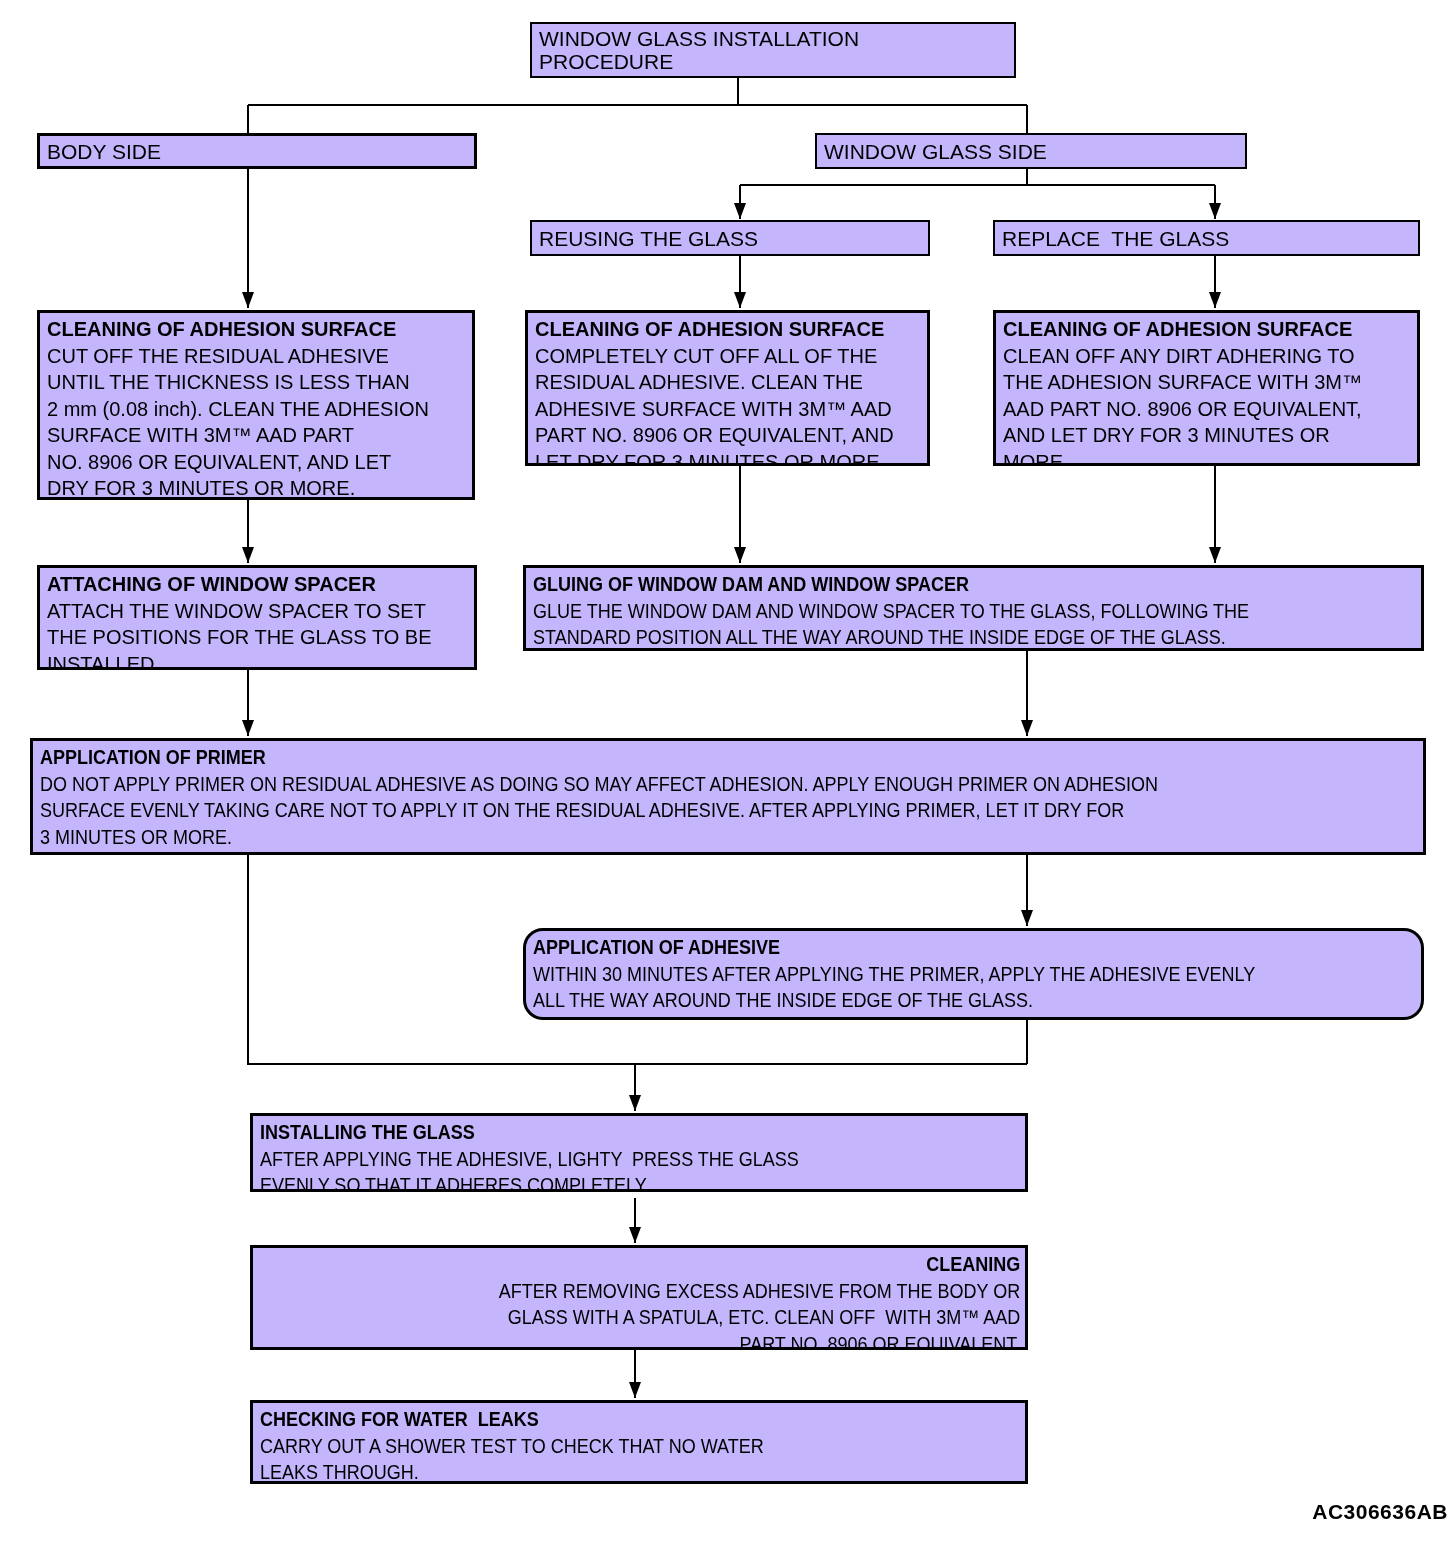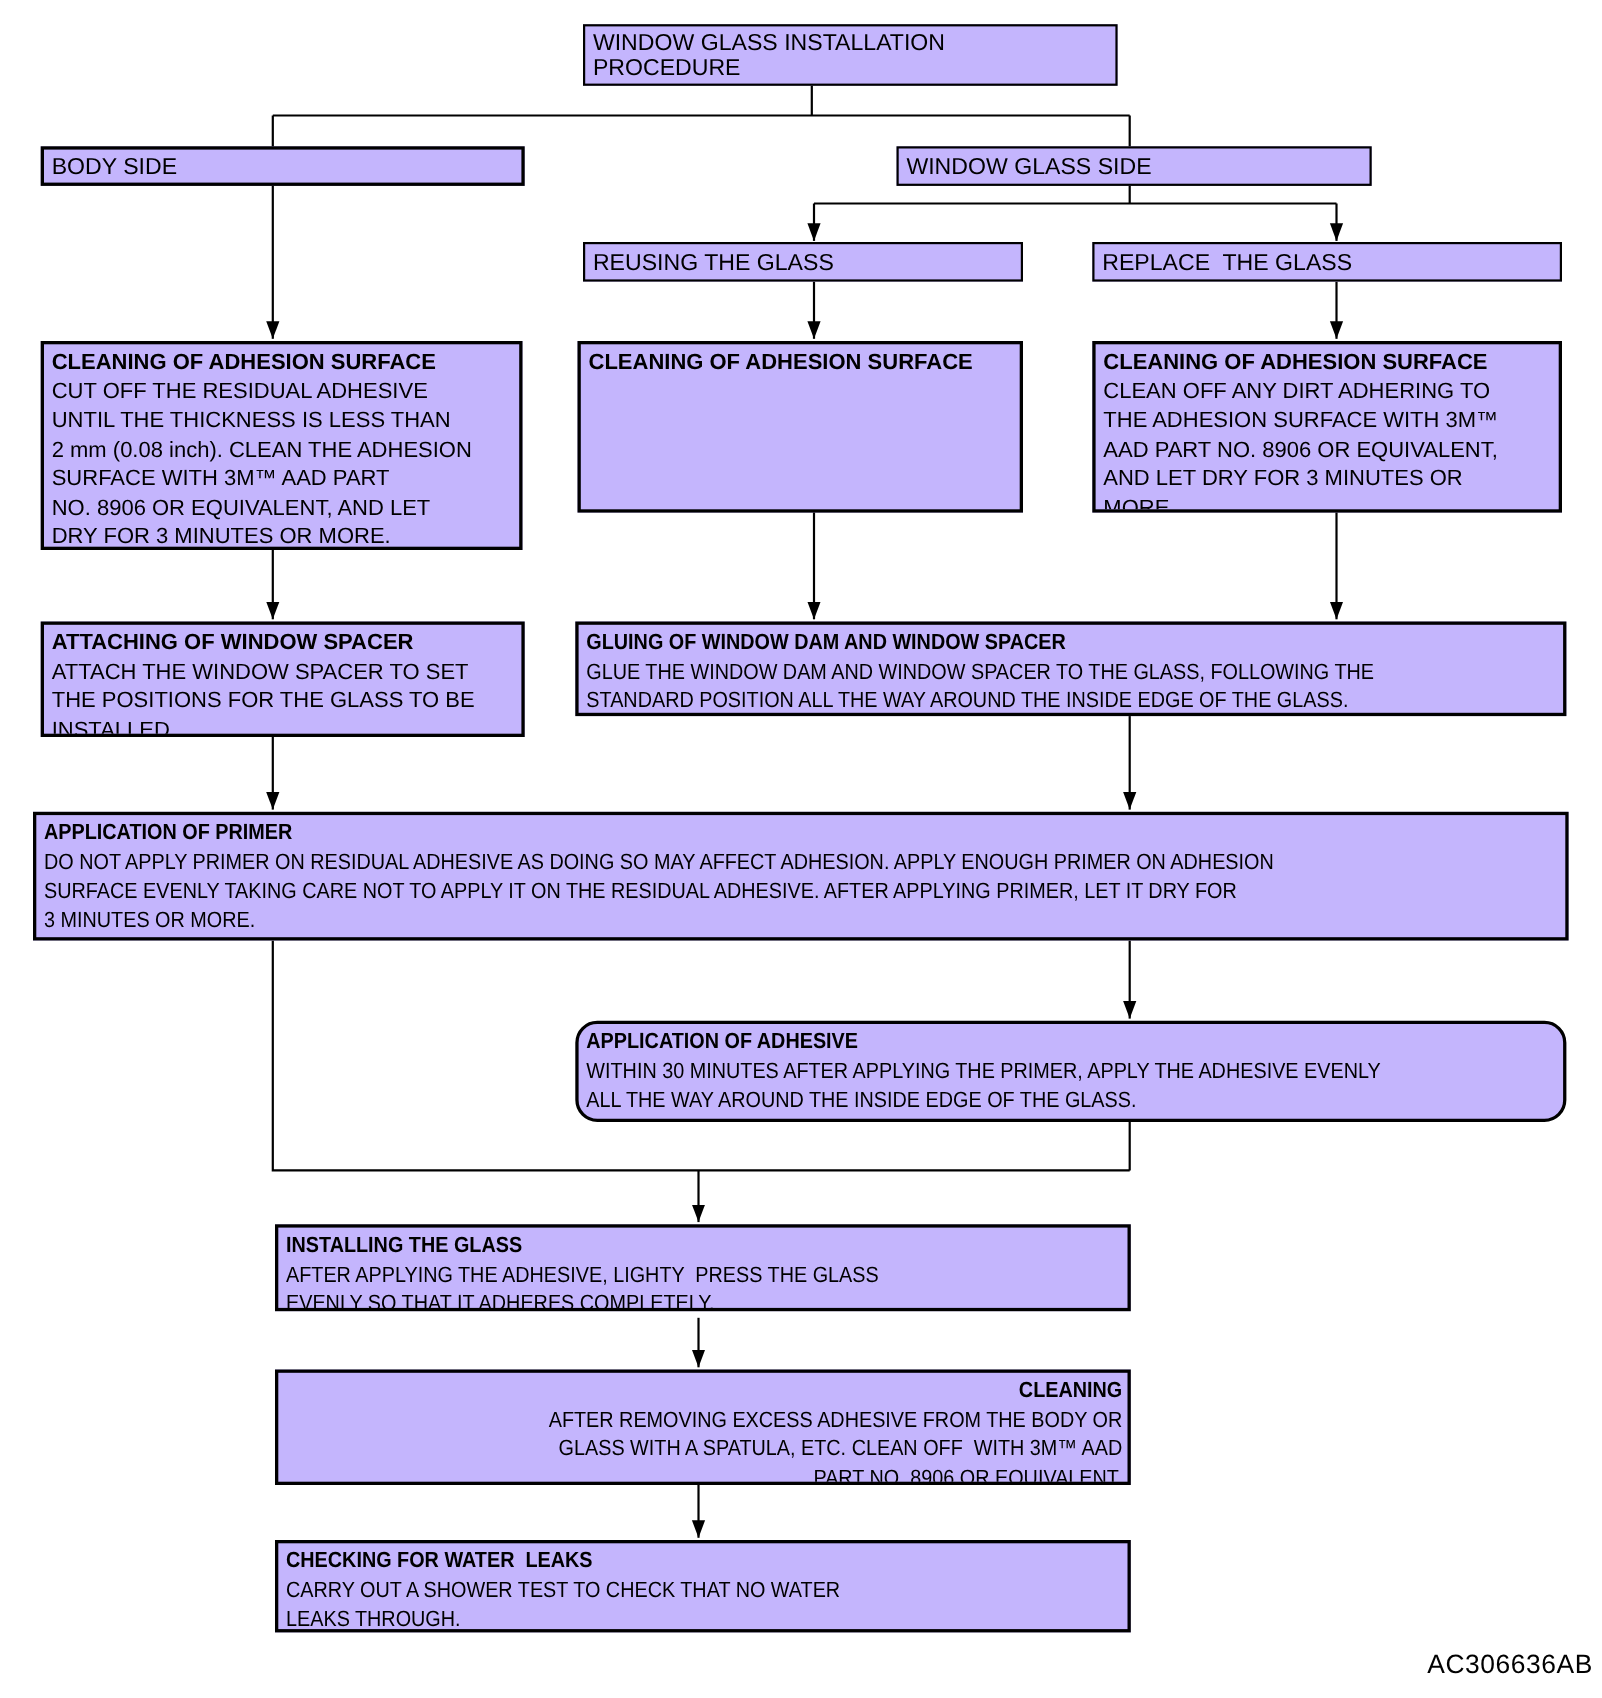--- a/index.html
+++ b/index.html
@@ -16,21 +16,21 @@
     box-sizing:border-box;padding:3px 4px 3px 7px;overflow:hidden;
   }
   .hdr{border-width:3px;display:flex;align-items:center;}
   .hdr .label{font-size:21px;line-height:23px;white-space:pre-wrap;}
   .node-title{font-weight:bold;}
   .node-title,.node-body{font-size:20px;line-height:26.5px;white-space:pre-wrap;}
   .scale{transform-origin:0 0;}
   .condensed > .scale{transform:scaleX(0.9);width:111%;}
   .code{
     position:absolute;top:1500px;right:8px;
-    font-weight:normal;font-size:24px;letter-spacing:0.5px;
+    font-weight:bold;font-size:21px;letter-spacing:0.5px;
   }
 </style>
 </head>
 <body>
 
 <div class="stage">
 
   <svg class="connectors" width="1456" height="1544">
     <defs>
       <marker id="ah" markerUnits="userSpaceOnUse" markerWidth="18" markerHeight="16" refX="16" refY="7" orient="auto">
@@ -87,20 +87,25 @@
 2 mm (0.08 inch). CLEAN THE ADHESION
 SURFACE WITH 3M™ AAD PART
 NO. 8906 OR EQUIVALENT, AND LET
 DRY FOR 3 MINUTES OR MORE.</div>
     </div>
   </div>
 
   <div class="node" style="left:525px;top:310px;width:405px;height:156px;">
     <div class="scale">
       <div class="node-title">CLEANING OF ADHESION SURFACE</div>
+      <div class="node-body">COMPLETELY CUT OFF ALL OF THE
+RESIDUAL ADHESIVE. CLEAN THE
+ADHESIVE SURFACE WITH 3M™ AAD
+PART NO. 8906 OR EQUIVALENT, AND
+LET DRY FOR 3 MINUTES OR MORE.</div>
     </div>
   </div>
 
   <div class="node" style="left:993px;top:310px;width:427px;height:156px;">
     <div class="scale">
       <div class="node-title">CLEANING OF ADHESION SURFACE</div>
       <div class="node-body">CLEAN OFF ANY DIRT ADHERING TO
 THE ADHESION SURFACE WITH 3M™
 AAD PART NO. 8906 OR EQUIVALENT,
 AND LET DRY FOR 3 MINUTES OR

